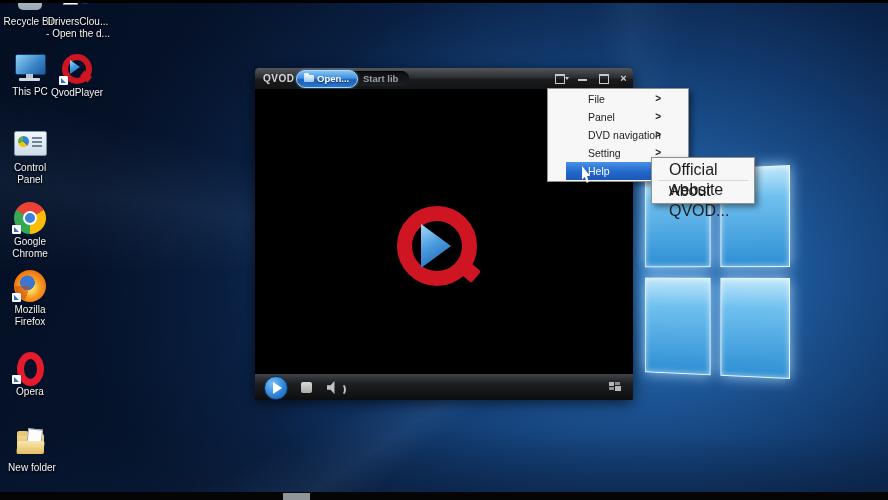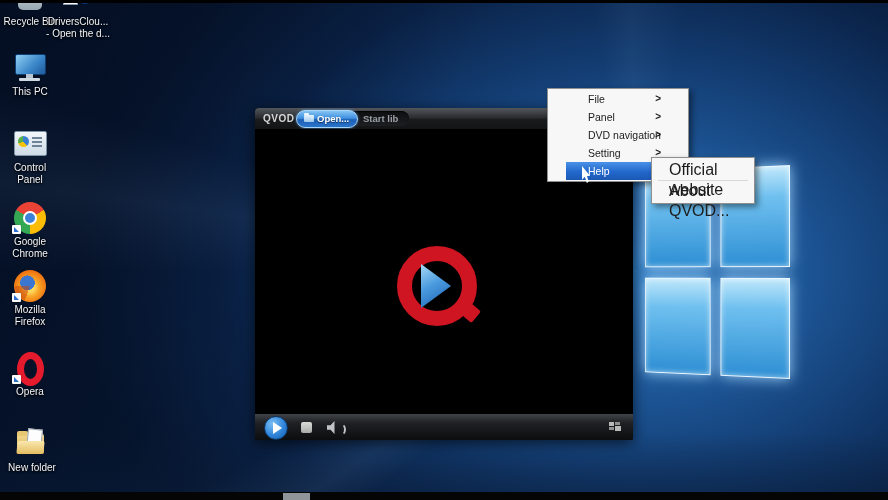--- a/index.html
+++ b/index.html
@@ -91,21 +91,21 @@
   .art-folder .back{position:absolute;left:3px;top:6px;width:27px;height:20px;border-radius:2px;
     background:linear-gradient(180deg,#f3d98f,#dcb254);}
   .art-folder .tab{position:absolute;left:3px;top:3px;width:11px;height:5px;border-radius:2px 2px 0 0;background:#e8c873;}
   .art-folder .paper{position:absolute;left:13px;top:1px;width:13px;height:19px;background:#fdfdfd;
     border:1px solid #9aa4ae;transform:rotate(6deg);}
   .art-folder .front{position:absolute;left:3px;top:13px;width:27px;height:13px;border-radius:2px;
     background:linear-gradient(180deg,#fae7ae,#e3bd62);transform:skewX(-6deg);}
 
   
   .player{position:absolute;left:255px;top:68px;width:378px;height:332px;background:#000;
-    border-radius:4px 4px 2px 2px;box-shadow:0 3px 14px rgba(0,0,0,.65);z-index:10;margin-top:40px;}
+    border-radius:4px 4px 2px 2px;box-shadow:0 3px 14px rgba(0,0,0,.65);z-index:10;}
   .titlebar{position:absolute;left:0;top:0;width:100%;height:21px;border-radius:4px 4px 0 0;
     background:linear-gradient(180deg,#53575c 0%,#2b2d30 45%,#1a1b1d 55%,#131415 100%);
     border-bottom:1px solid #000;}
   .app-title{position:absolute;left:8px;top:5px;font-size:10px;font-weight:bold;color:#d6d6d6;letter-spacing:.5px;}
   .media-pill{position:absolute;left:42px;top:3px;width:112px;height:15px;border-radius:8px;
     background:linear-gradient(180deg,#0d0e10,#1c1e21);box-shadow:inset 0 1px 1px rgba(0,0,0,.8);}
   .media-lib-label{position:absolute;left:66px;top:2px;font-size:9.5px;font-weight:bold;color:#9aa0a6;}
   .open-btn{position:absolute;left:41px;top:2px;width:60px;height:16px;border-radius:9px;
     background:linear-gradient(180deg,#85c4f2 0%,#3f8fe0 45%,#1d5fb4 55%,#2a74cc 100%);
     border:1px solid #a8d6f8;box-shadow:0 0 3px rgba(90,170,250,.7);text-align:center;}
@@ -195,20 +195,29 @@
     <div>- Open the d...</div>
   </div>
   <div class="dicon pos-thispc">
     <div class="art art-thispc">
       <div class="scr"></div>
         <div class="stand"></div>
         <div class="base"></div>
     </div>
     <div>This PC</div>
   </div>
+  <div class="dicon pos-qvod">
+    <div class="art art-qvod">
+      <div class="qring"></div>
+        <div class="qtail"></div>
+        <div class="qtri"></div>
+      <div class="shortcut"></div>
+    </div>
+    <div>QvodPlayer</div>
+  </div>
   <div class="dicon pos-control">
     <div class="art art-control">
       <div class="panel"></div>
         <div class="pie"></div>
       <div class="ln" style="top:9px;"></div>
         <div class="ln" style="top:13px;"></div>
         <div class="ln" style="top:17px;"></div>
     </div>
     <div>Control</div>
     <div>Panel</div>

